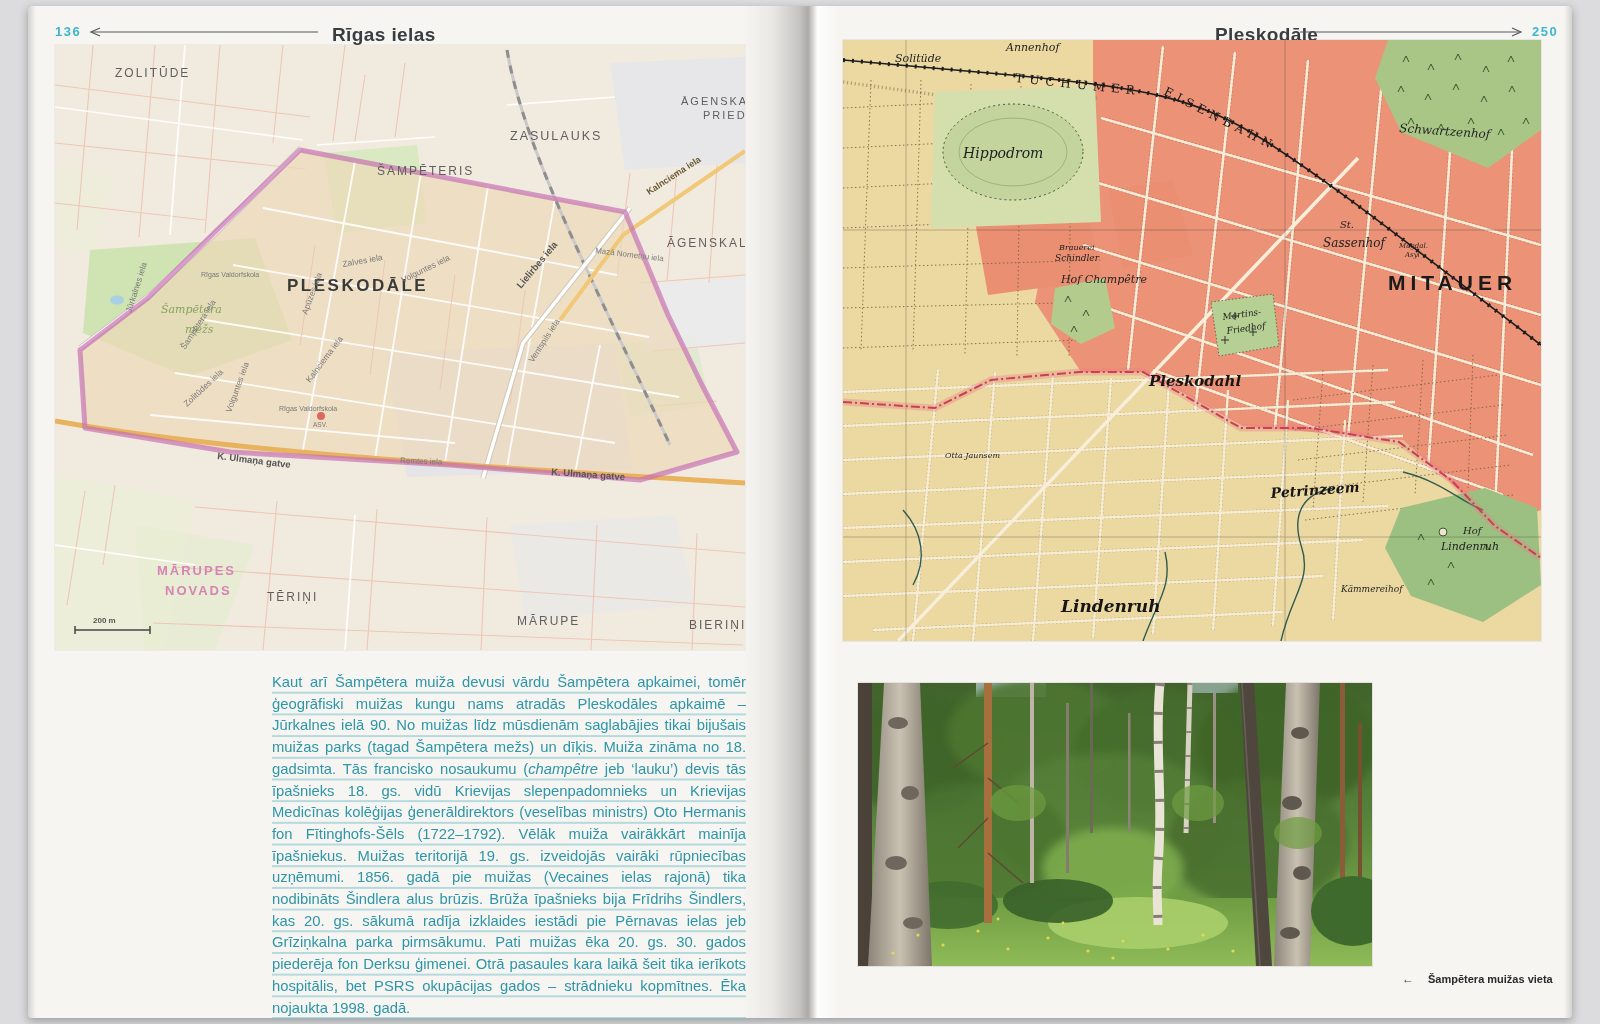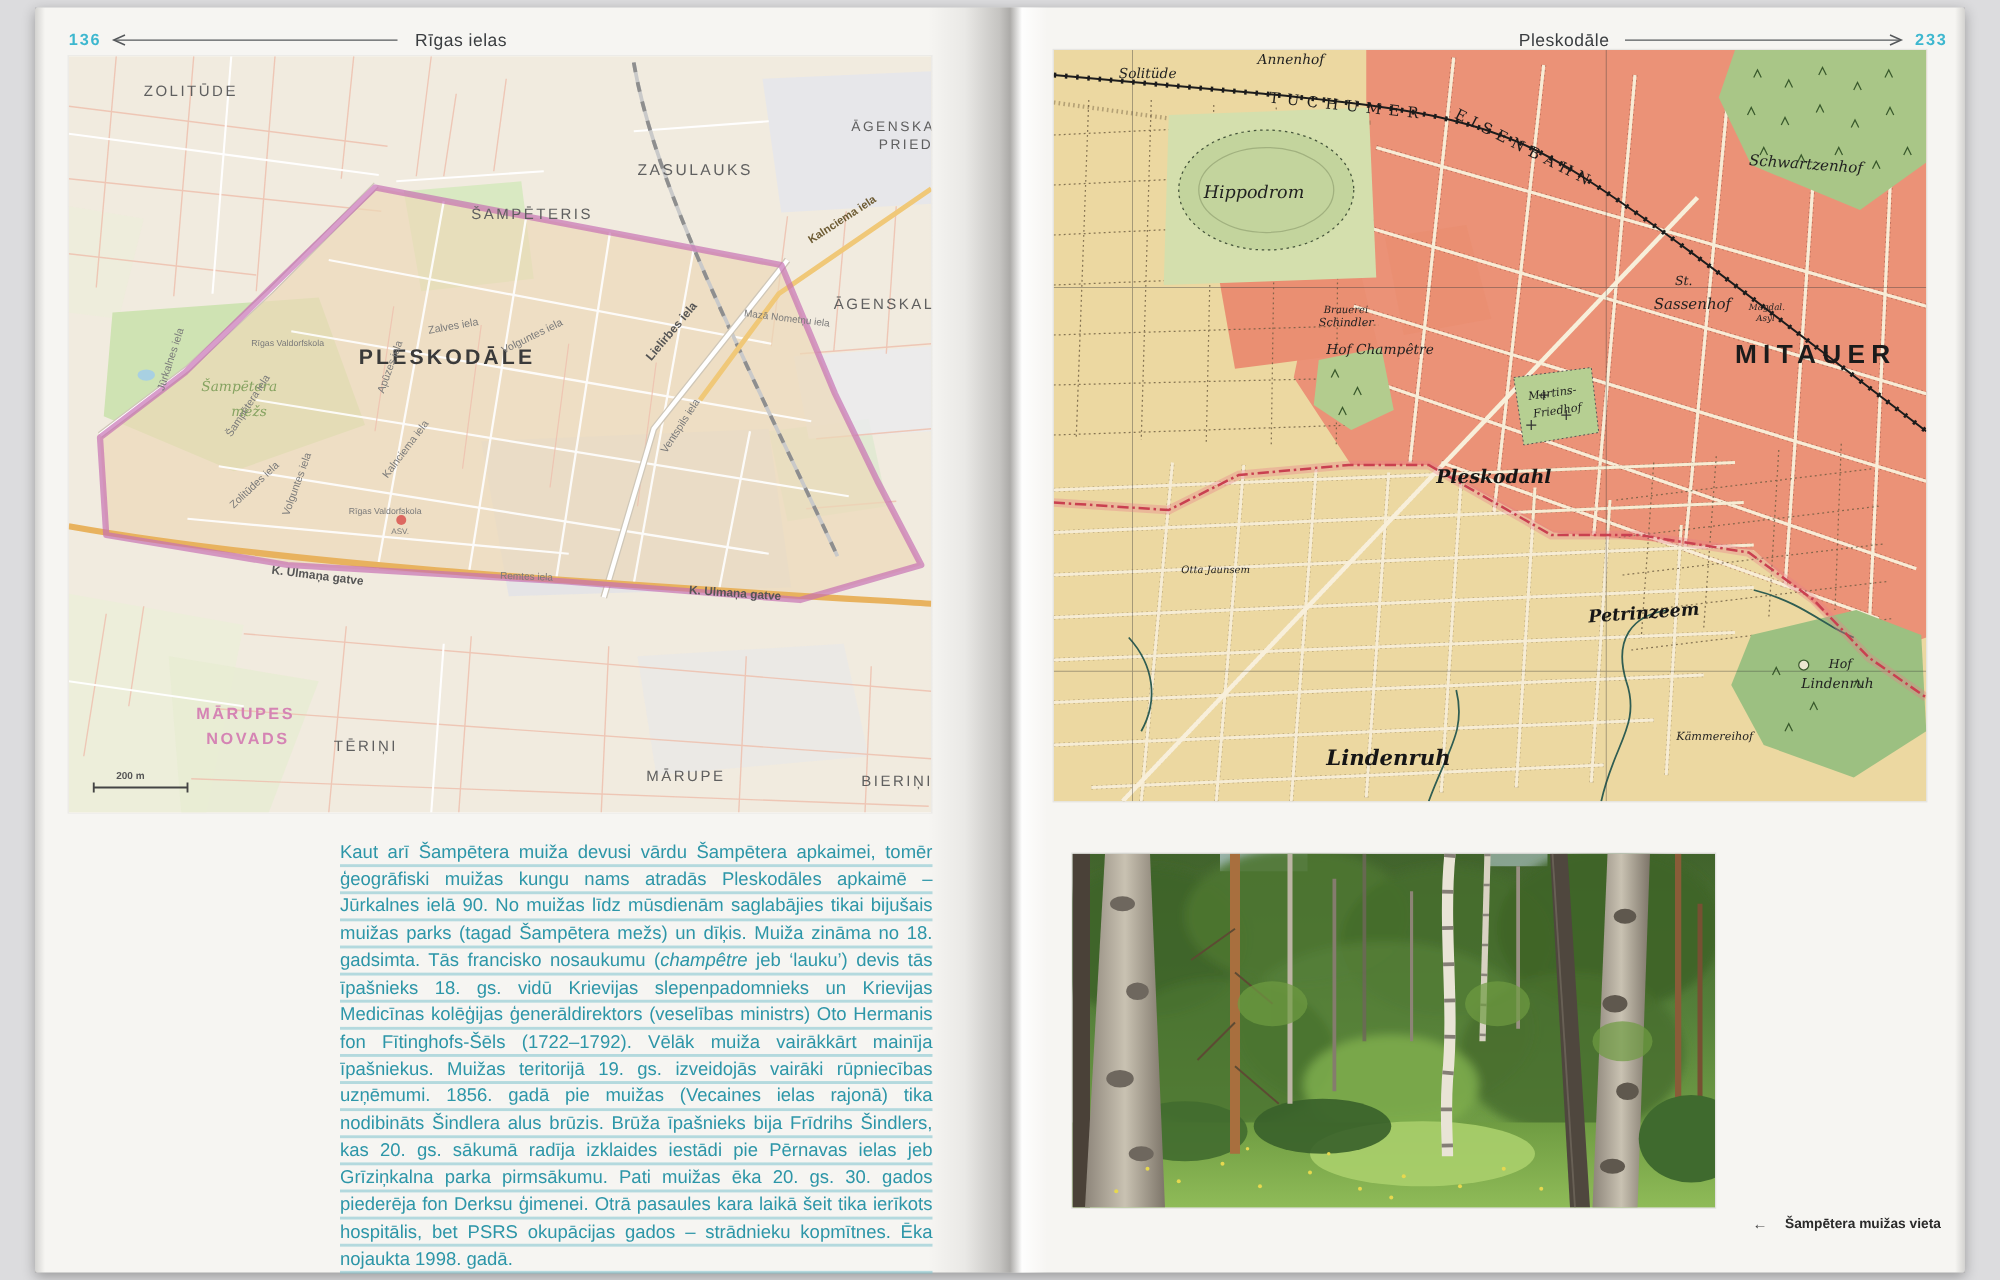--- a/index.html
+++ b/index.html
@@ -6,21 +6,21 @@
   body{width:1600px;height:1024px;overflow:hidden;background:#dcdcde;font-family:"Liberation Sans",sans-serif;position:relative}
   .paper{position:absolute;left:28px;top:6px;width:1544px;height:1012px;background:#f6f5f2;box-shadow:0 3px 10px rgba(0,0,0,.3);border-radius:2px}
   .edge-l{position:absolute;left:28px;top:6px;width:8px;height:1012px;background:linear-gradient(90deg,rgba(0,0,0,.14),rgba(0,0,0,0))}
   .edge-r{position:absolute;left:1564px;top:6px;width:8px;height:1012px;background:linear-gradient(270deg,rgba(0,0,0,.14),rgba(0,0,0,0))}
   .gutter{position:absolute;left:742px;top:6px;width:120px;height:1012px;pointer-events:none;
     background:linear-gradient(90deg,rgba(0,0,0,0) 0%,rgba(0,0,0,.05) 25%,rgba(95,93,91,.32) 48%,rgba(70,68,66,.42) 55%,rgba(255,255,255,.9) 63%,rgba(255,255,255,0) 80%)}
   .page{position:absolute;top:6px;height:928px}
   .page-left{left:28px;width:727px}
   .page-right{left:802px;width:770px}
   .pgnum{position:absolute;top:18px;font-size:13px;font-weight:bold;letter-spacing:1.5px;color:#3db7cf}
-  .pgtitle{position:absolute;top:18px;font-size:14px;font-weight:normal;letter-spacing:.4px;color:#3a3d40}
+  .pgtitle{position:absolute;top:18px;font-size:19px;font-weight:bold;letter-spacing:.4px;color:#3a3d40}
   .hdr-arrow{position:absolute;top:21px}
   .map-left{position:absolute;left:27px;top:39px;width:690px;height:605px;box-shadow:0 0 0 1px rgba(0,0,0,.04)}
   .map-right{position:absolute;left:41px;top:34px;width:698px;height:601px;box-shadow:0 0 0 1px rgba(0,0,0,.06)}
   .photo{position:absolute;left:56px;top:677px;width:514px;height:283px;box-shadow:0 0 0 1px rgba(0,0,0,.08)}
   .para{position:absolute;left:244px;top:666px;width:474px;font-size:14.8px;line-height:21.7px;color:#2d96a8;text-align:justify;
     background:repeating-linear-gradient(to bottom,rgba(0,0,0,0) 0 19.6px,rgba(125,195,205,.55) 19.6px 21.7px);
     background-size:100% 21.7px}
   .para i{font-style:italic}
   .photo-cap{position:absolute;top:966px;left:600px;width:165px;font-size:11px;font-weight:bold;color:#2a2a2a;display:flex;gap:14px;align-items:center}
   .photo-cap .cap-arrow{font-weight:normal;font-size:12px;color:#444}
@@ -173,21 +173,21 @@
 
   <div class="para" id="para"><span>Kaut arī Šampētera muiža devusi vārdu Šampētera apkaimei, tomēr ģeogrāfiski muižas kungu nams atradās Pleskodāles apkaimē – Jūrkalnes ielā 90. No muižas līdz mūsdienām saglabājies tikai bijušais muižas parks (tagad Šampētera mežs) un dīķis. Muiža zināma no 18. gadsimta. Tās francisko nosaukumu (</span><i>champêtre</i><span> jeb ‘lauku’) devis tās īpašnieks 18. gs. vidū Krievijas slepenpadomnieks un Krievijas Medicīnas kolēģijas ģenerāldirektors (veselības ministrs) Oto Hermanis fon Fītinghofs-Šēls (1722–1792). Vēlāk muiža vairākkārt mainīja īpašniekus. Muižas teritorijā 19. gs. izveidojās vairāki rūpniecības uzņēmumi. 1856. gadā pie muižas (Vecaines ielas rajonā) tika nodibināts Šindlera alus brūzis. Brūža īpašnieks bija Frīdrihs Šindlers, kas 20. gs. sākumā radīja izklaides iestādi pie Pērnavas ielas jeb Grīziņkalna parka pirmsākumu. Pati muižas ēka 20. gs. 30. gados piederēja fon Derksu ģimenei. Otrā pasaules kara laikā šeit tika ierīkots hospitālis, bet PSRS okupācijas gados – strādnieku kopmītnes. Ēka nojaukta 1998. gadā.</span></div>
 </div>
 
 <div class="page page-right">
   <span class="pgtitle" style="left:413px">Pleskodāle</span>
   <svg class="hdr-arrow" style="left:498px" width="225" height="10">
     <line x1="0" y1="5" x2="220" y2="5" stroke="#55585b" stroke-width="1"></line>
     <path d="M212,1 L221,5 L212,9" fill="none" stroke="#55585b" stroke-width="1.2"></path>
   </svg>
-  <span class="pgnum" style="left:730px">233</span>
+  <span class="pgnum" style="left:730px">250</span>
 
   <svg class="map-right" id="mapRight" viewBox="0 0 698 601" preserveAspectRatio="none">
     <rect x="0" y="0" width="698" height="601" fill="#ecd8a1"></rect>
     <path d="M250,60 L250,0 L698,0 L698,470 L655,485 L560,400 L400,386 L302,332 L238,332 L192,262 L215,150 Z" fill="#eb9277"></path>
     <path d="M130,170 L240,155 L260,240 L145,255 Z" fill="#ea8f72"></path>
     <path d="M265,150 L330,140 L350,215 L280,228 Z" fill="#ea8f72"></path>
 
     <g stroke="#8a4a3a" stroke-width="4" stroke-dasharray="1.3 2.6" fill="none" opacity=".55">
       <path d="M258,78 L698,205"></path>
         <path d="M245,140 L698,275"></path>

